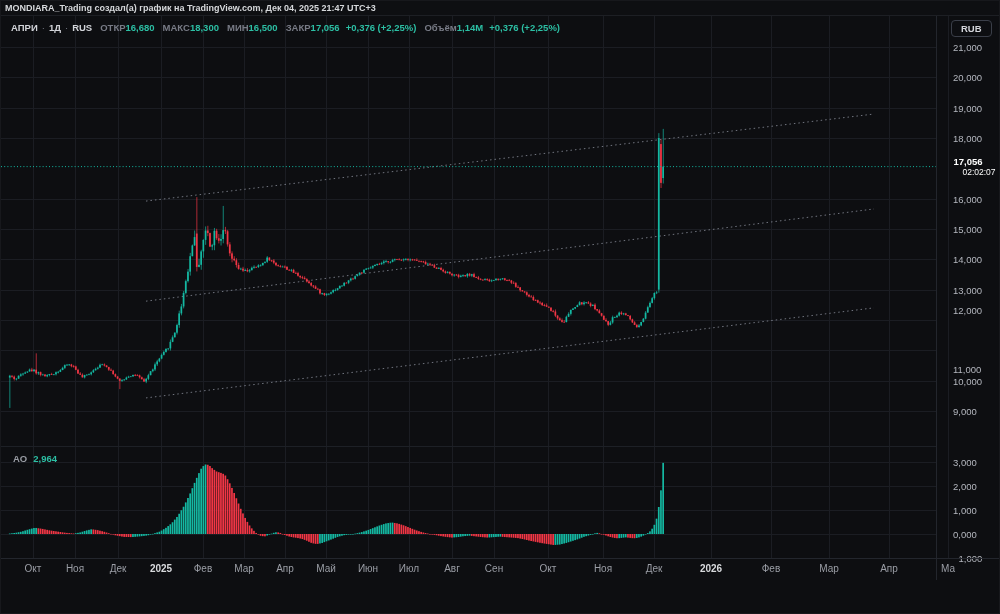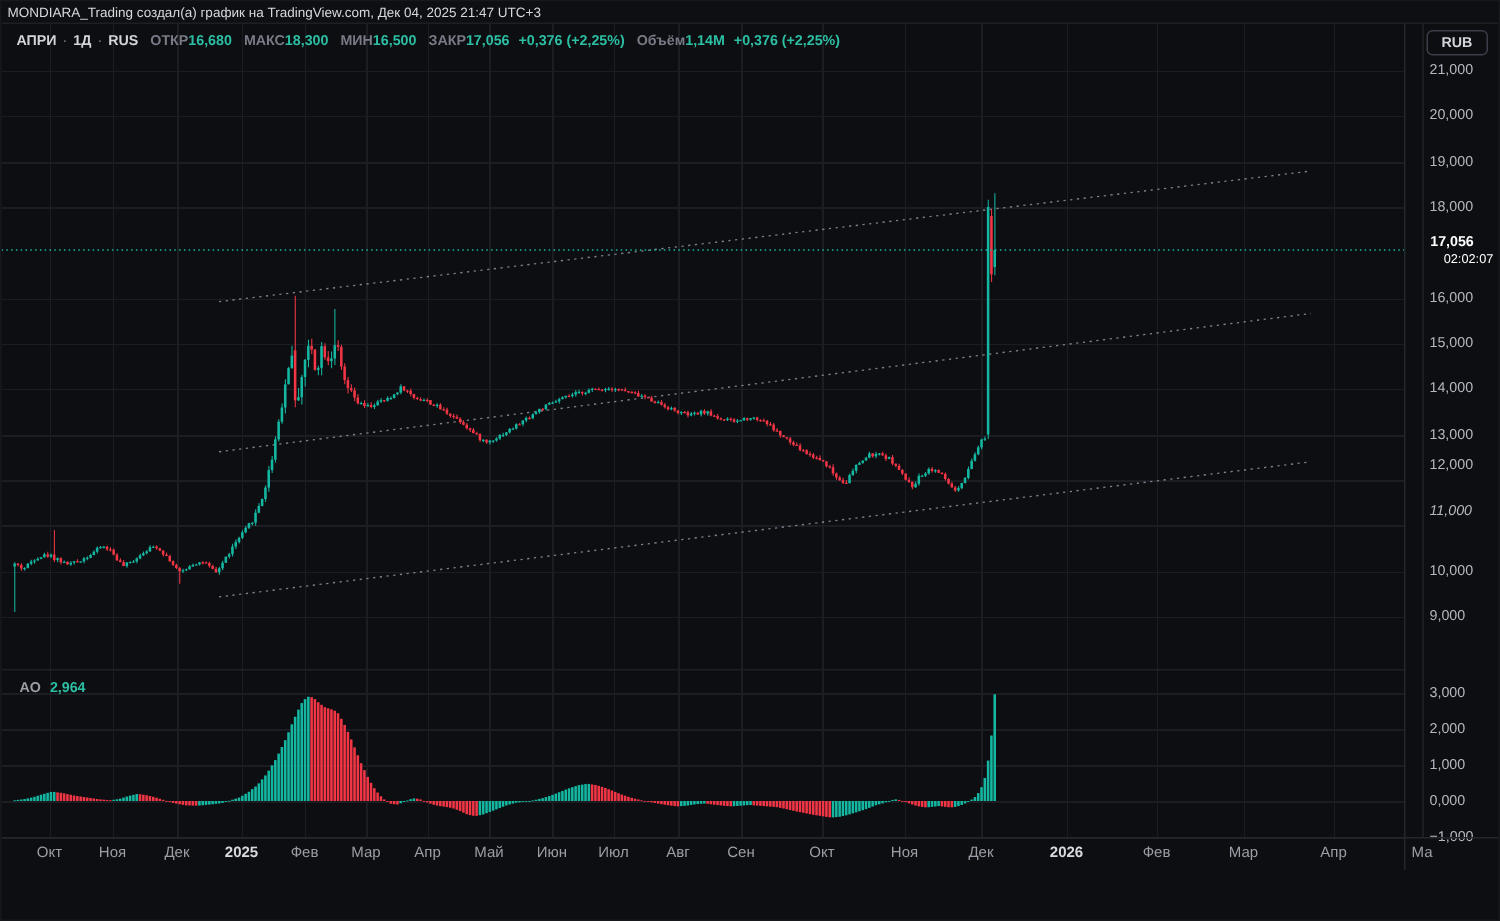--- a/index.html
+++ b/index.html
@@ -1,20 +1,20 @@
 <!DOCTYPE html>
 <html><head>
 <meta charset="utf-8">
 <style>
   html,body{margin:0;padding:0;background:#060708;}
   *{box-sizing:border-box;}
   body{font-family:"Liberation Sans","DejaVu Sans",sans-serif;-webkit-font-smoothing:antialiased;}
   .widget{position:relative;width:1000px;height:614px;background:#0d0e11;overflow:hidden;border:1px solid #17181c;}
   .topbar{position:absolute;top:0;left:0;right:0;height:15px;line-height:14px;background:#0e0f12;
-          border-bottom:1px solid #1d1f24;color:#d6d8db;font-size:9px;font-weight:400;padding-left:4px;z-index:7;}
+          border-bottom:1px solid #1d1f24;color:#d6d8db;font-size:9px;font-weight:700;padding-left:4px;z-index:7;}
   svg#chart-svg{position:absolute;top:0;left:0;z-index:1;}
   .pane-overlay{position:absolute;left:0;top:14px;width:935px;height:543px;z-index:2;}
   .legend{position:absolute;left:10px;top:20px;height:12px;display:flex;align-items:center;
           font-size:9.5px;font-weight:700;z-index:6;white-space:nowrap;}
   .legend .sym{color:#d3d5da;}
   .legend .sep{color:#787b86;margin:0 4px;font-weight:400;}
   .legend .lbl{color:#787b86;margin-left:8px;}
   .legend .val{color:#2cbfa4;}
   .legend .chg{color:#2cbfa4;margin-left:6px;}
   .price-axis{position:absolute;left:936px;top:14px;width:64px;height:543px;z-index:3;}
@@ -1009,21 +1009,21 @@
     <div id="price-ticks">
         <div class="ptick" style="top: 32px;">21,000</div>
         <div class="ptick" style="top: 62.33px;">20,000</div>
         <div class="ptick" style="top: 92.66px;">19,000</div>
         <div class="ptick" style="top: 122.99px;">18,000</div>
         <div class="ptick" style="top: 183.65px;">16,000</div>
         <div class="ptick" style="top: 213.98px;">15,000</div>
         <div class="ptick" style="top: 244.31px;">14,000</div>
         <div class="ptick" style="top: 274.64px;">13,000</div>
         <div class="ptick" style="top: 295px;">12,000</div>
-        <div class="ptick" style="top: 326px; font-style: italic;">11,000</div>
+        <div class="ptick" style="top: 354px;">11,000</div>
         <div class="ptick" style="top: 365.63px;">10,000</div>
         <div class="ptick" style="top: 395.96px;">9,000</div>
       </div>
     <div class="last-price" id="last-price" style="top: 139.622px;">
       <div class="lp">17,056</div>
       <div class="cd">02:02:07</div>
     </div>
     <div id="ao-ticks">
         <div class="ptick" style="top: 447px;">3,000</div>
         <div class="ptick" style="top: 471px;">2,000</div>

